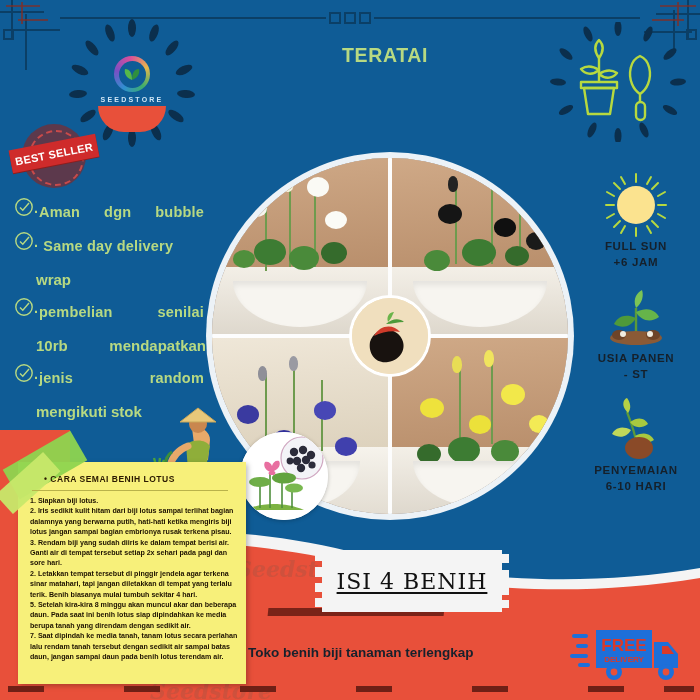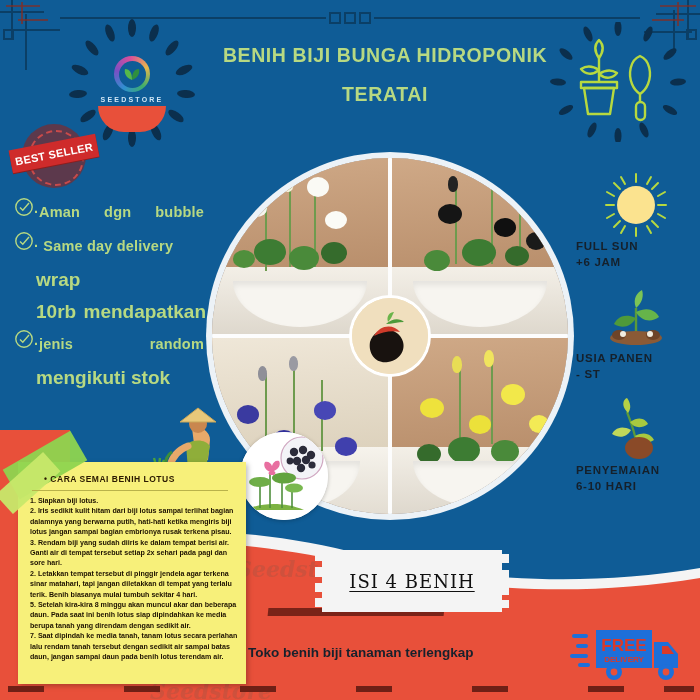--- a/index.html
+++ b/index.html
@@ -51,21 +51,21 @@
 
   
   .tools-wrap{position:absolute;left:548px;top:22px;width:140px;height:120px;}
 
   
   .features{position:absolute;left:14px;top:196px;width:196px;}
   .feat-row{display:flex;align-items:flex-start;margin-bottom:2px;}
   .feat-check{width:20px;height:20px;flex:0 0 20px;margin-top:1px;}
   .feat-text{color:#b7d982;font-size:14.5px;font-weight:bold;line-height:32px;
     letter-spacing:.2px;}
-  .feat-cont{color:#b7d982;font-size:19px;font-weight:bold;line-height:32px;padding-left:2px;}
+  .feat-cont{color:#b7d982;font-size:15px;font-weight:bold;line-height:32px;padding-left:2px;}
   .just{display:flex;justify-content:space-between;width:170px;}
 
   
   .photo{position:absolute;left:212px;top:158px;width:356px;height:356px;border-radius:50%;
     overflow:hidden;box-shadow:0 0 0 6px rgba(255,255,255,.92);}
   .photo .grid{position:absolute;inset:0;display:grid;grid-template-columns:1fr 1fr;
     grid-template-rows:1fr 1fr;gap:4px;background:#fdfdfd;}
   .q{position:relative;overflow:hidden;background:#c9a285;}
   .q .wall{position:absolute;left:0;top:0;right:0;height:62%;
     background:linear-gradient(175deg,#cfa987,#b98f6c);}
@@ -78,21 +78,21 @@
   .bud{position:absolute;border-radius:50% 50% 45% 45%;}
   .center-inset{position:absolute;left:50%;top:50%;transform:translate(-50%,-50%);
     width:76px;height:76px;border-radius:50%;background:#f0dfbe;overflow:hidden;
     box-shadow:0 0 0 3px #fff;}
 
   
   .seed-inset{position:absolute;left:240px;top:432px;width:88px;height:88px;border-radius:50%;
     background:#ffffff;overflow:hidden;box-shadow:0 1px 4px rgba(0,0,0,.25);}
 
   
-  .info-col{position:absolute;left:576px;top:172px;width:120px;}
+  .info-col{position:absolute;left:576px;top:172px;width:120px;text-align:center;}
   .info-block{margin-bottom:14px;}
   .info-ico{height:66px;display:flex;align-items:center;justify-content:center;}
   .info-lbl{color:#15202b;font-size:11.5px;font-weight:bold;letter-spacing:.7px;line-height:16px;}
 
   
   .farmer{position:absolute;left:136px;top:392px;width:112px;height:100px;}
 
   
   .wave-white{position:absolute;left:0;bottom:0;width:700px;height:190px;}
   .wave-red{position:absolute;left:0;bottom:0;width:700px;height:176px;}
@@ -124,21 +124,21 @@
   .isi-card::before{left:-7px;background:
     linear-gradient(#f4f4f4 0 0) 0 2px/7px 9px no-repeat,
     linear-gradient(#f4f4f4 0 0) 0 17px/7px 10px no-repeat,
     linear-gradient(#f4f4f4 0 0) 0 33px/7px 9px no-repeat,
     linear-gradient(#f4f4f4 0 0) 0 48px/7px 9px no-repeat;}
   .isi-card::after{right:-7px;background:
     linear-gradient(#f4f4f4 0 0) 0 4px/7px 9px no-repeat,
     linear-gradient(#f4f4f4 0 0) 0 20px/7px 10px no-repeat,
     linear-gradient(#f4f4f4 0 0) 0 36px/7px 9px no-repeat,
     linear-gradient(#f4f4f4 0 0) 0 50px/7px 8px no-repeat;}
-  .isi-text{font-family:"DejaVu Serif",serif;font-size:18px;color:#101010;
+  .isi-text{font-family:"DejaVu Serif",serif;font-size:22px;color:#101010;
     text-decoration:underline;text-underline-offset:3px;letter-spacing:1px;}
 
   
   .tagline{position:absolute;left:248px;top:645px;font-size:13.5px;font-weight:bold;color:#17212c;}
 
   
   .truck{position:absolute;left:570px;top:624px;width:120px;height:58px;}
 
   
   .wm{position:absolute;font-family:"DejaVu Serif",serif;font-style:italic;font-size:22px;
@@ -226,21 +226,20 @@
 
   <div class="stamp">
     <div class="stamp-circle"></div>
     <div class="stamp-ring"></div>
     <div class="stamp-band">
         <span>BEST SELLER</span>
       </div>
   </div>
 
   <div class="headline">
-    <div>BENIH BIJI BUNGA HIDROPONIK</div>
     <div>TERATAI</div>
   </div>
 
   <div class="tools-wrap">
     <svg viewBox="0 0 140 120" width="140" height="120">
       <g fill="#0b2f4d">
         <ellipse cx="70" cy="6" rx="3.5" ry="8"></ellipse>
         <ellipse cx="40" cy="12" rx="3.5" ry="8" transform="rotate(-25 40 12)"></ellipse>
         <ellipse cx="100" cy="12" rx="3.5" ry="8" transform="rotate(25 100 12)"></ellipse>
         <ellipse cx="18" cy="32" rx="3.5" ry="8" transform="rotate(-50 18 32)"></ellipse>
@@ -287,20 +286,32 @@
 
     <div class="feat-row">
       <svg class="feat-check" viewBox="0 0 20 20">
         <circle cx="10" cy="10" r="8.2" fill="none" stroke="#b7d982" stroke-width="1.4"></circle>
         <path d="M6 10.5 l2.8 2.8 L15 6" fill="none" stroke="#b7d982" stroke-width="1.4"></path>
       </svg>
       <div class="feat-text">· Same day delivery</div>
     </div>
     <div class="feat-cont" style="padding-left:22px">wrap</div>
 
+    <div class="feat-row">
+      <svg class="feat-check" viewBox="0 0 20 20">
+        <circle cx="10" cy="10" r="8.2" fill="none" stroke="#b7d982" stroke-width="1.4"></circle>
+        <path d="M6 10.5 l2.8 2.8 L15 6" fill="none" stroke="#b7d982" stroke-width="1.4"></path>
+      </svg>
+      <div class="feat-text">
+        <div class="just">
+          <span>·pembelian</span>
+          <span>senilai</span>
+        </div>
+      </div>
+    </div>
     <div class="feat-cont" style="padding-left:22px">
       <div class="just">
         <span>10rb</span>
         <span>mendapatkan</span>
       </div>
     </div>
 
     <div class="feat-row">
       <svg class="feat-check" viewBox="0 0 20 20">
         <circle cx="10" cy="10" r="8.2" fill="none" stroke="#b7d982" stroke-width="1.4"></circle>

